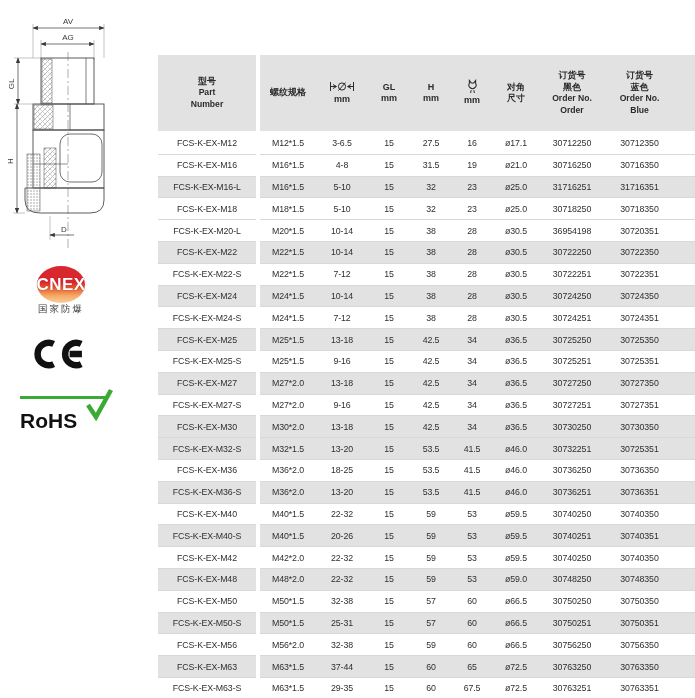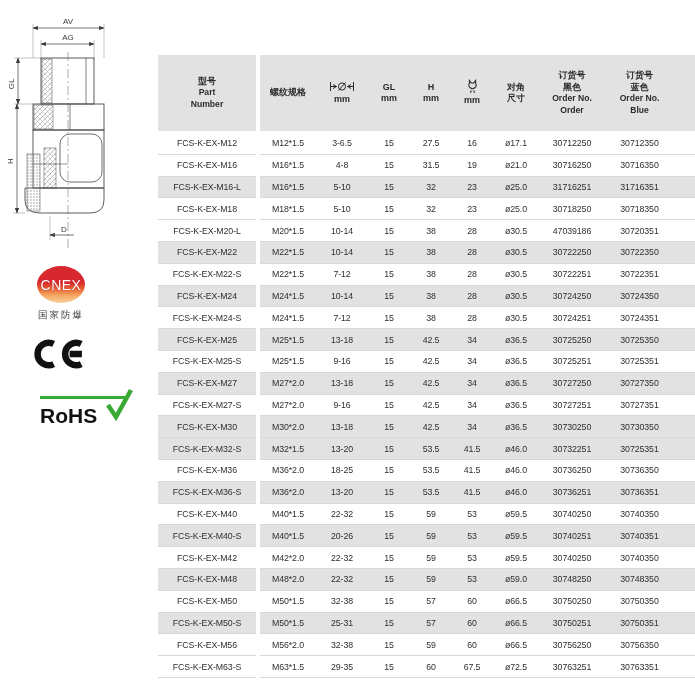--- a/index.html
+++ b/index.html
@@ -14,28 +14,28 @@
   .tech-drawing{position:absolute;left:0;top:4px;}
   .tech-drawing text{font-family:"Liberation Sans","DejaVu Sans",sans-serif;font-size:8px;fill:#3a3a3a;}
 
   .cnex{position:absolute;left:26px;top:266px;width:70px;text-align:center;}
   .cnex-oval{
     width:48px;height:37px;margin:0 auto;border-radius:50%;
     background:linear-gradient(180deg,#d9272e 0%,#d9272e 44%,#e4562f 58%,#f5a963 80%,#f8cf9d 100%);
     display:flex;align-items:center;justify-content:center;
   }
   .cnex-oval span{
-    color:#ffffff;font-weight:normal;font-size:14px;letter-spacing:.5px;
+    color:#ffffff;font-weight:bold;font-size:17px;letter-spacing:.5px;
     text-shadow:0 0 1px #a01118;
   }
-  .cnex-caption{margin-top:6px;font-size:9.5px;color:#3d3d3d;letter-spacing:2px;white-space:nowrap;}
+  .cnex-caption{font-size:9.5px;color:#3d3d3d;letter-spacing:2px;white-space:nowrap;}
 
   .ce-mark{position:absolute;left:29px;top:337px;}
 
-  .rohs{position:absolute;left:20px;top:396px;width:86px;border-top:3px solid #3aaa35;padding-top:5px;margin-left:20px;}
+  .rohs{position:absolute;left:20px;top:396px;width:86px;border-top:3px solid #3aaa35;padding-top:10px;}
   .rohs-text{font-size:21px;font-weight:bold;color:#111;letter-spacing:0px;font-family:"Liberation Sans",sans-serif;}
   .rohs-check{position:absolute;right:-8px;top:-12px;}
 
   
   .table-wrap{position:absolute;left:158px;top:10px;width:537px;margin-top:45px;}
   table{border-collapse:collapse;table-layout:fixed;width:537px;}
   th,td{padding:0;text-align:center;vertical-align:middle;}
   thead th{
     background:#e2e2e2;height:76px;border-bottom:2px solid #ffffff;
     font-size:9px;font-weight:bold;line-height:11.5px;color:#2b2b2b;
@@ -253,21 +253,21 @@
         </tr>
         <tr>
           <td class="c0">FCS-K-EX-M20-L</td>
           <td class="gap"></td>
           <td class="c1">M20*1.5</td>
           <td class="c2">10-14</td>
           <td class="c3">15</td>
           <td class="c4">38</td>
           <td class="c5">28</td>
           <td class="c6">ø30.5</td>
-          <td class="c7">47039186</td>
+          <td class="c7">36954198</td>
           <td class="c8">30720351</td>
         </tr>
         <tr class="stripe">
           <td class="c0">FCS-K-EX-M22</td>
           <td class="gap"></td>
           <td class="c1">M22*1.5</td>
           <td class="c2">10-14</td>
           <td class="c3">15</td>
           <td class="c4">38</td>
           <td class="c5">28</td>
@@ -484,20 +484,32 @@
           <td class="gap"></td>
           <td class="c1">M56*2.0</td>
           <td class="c2">32-38</td>
           <td class="c3">15</td>
           <td class="c4">59</td>
           <td class="c5">60</td>
           <td class="c6">ø66.5</td>
           <td class="c7">30756250</td>
           <td class="c8">30756350</td>
         </tr>
+        <tr class="stripe">
+          <td class="c0">FCS-K-EX-M63</td>
+          <td class="gap"></td>
+          <td class="c1">M63*1.5</td>
+          <td class="c2">37-44</td>
+          <td class="c3">15</td>
+          <td class="c4">60</td>
+          <td class="c5">65</td>
+          <td class="c6">ø72.5</td>
+          <td class="c7">30763250</td>
+          <td class="c8">30763350</td>
+        </tr>
         <tr>
           <td class="c0">FCS-K-EX-M63-S</td>
           <td class="gap"></td>
           <td class="c1">M63*1.5</td>
           <td class="c2">29-35</td>
           <td class="c3">15</td>
           <td class="c4">60</td>
           <td class="c5">67.5</td>
           <td class="c6">ø72.5</td>
           <td class="c7">30763251</td>

